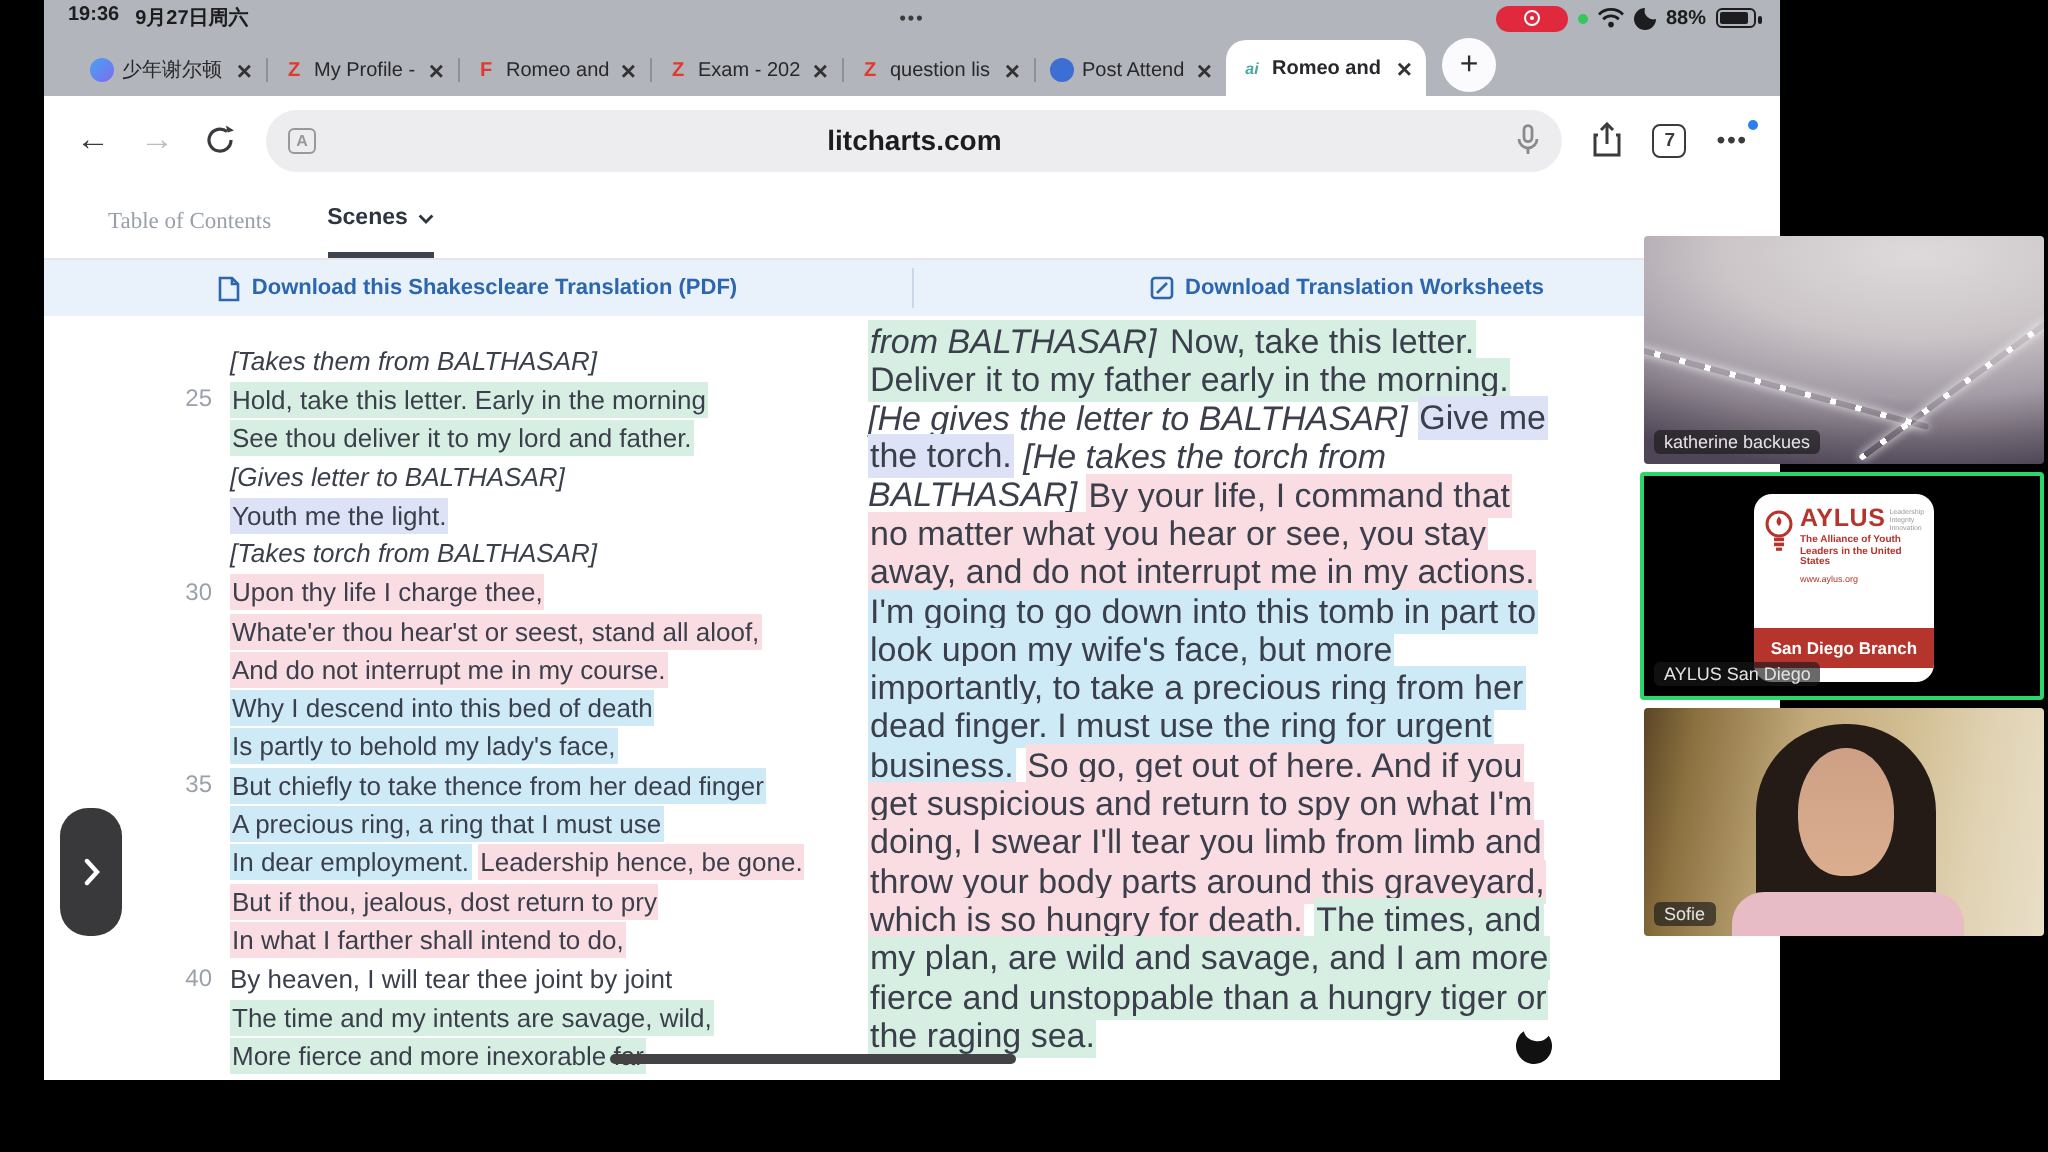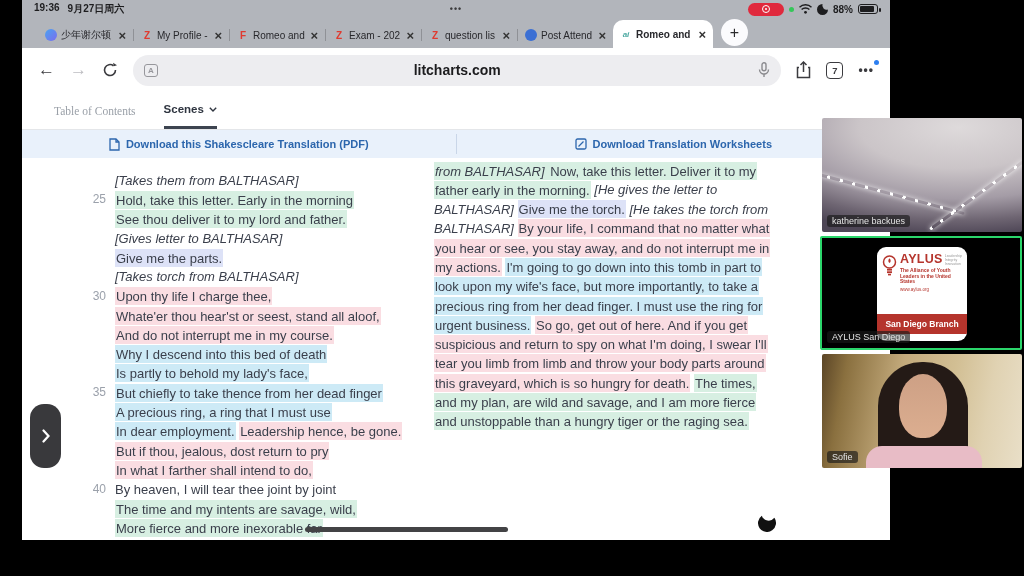--- a/index.html
+++ b/index.html
@@ -63,21 +63,21 @@
   .dlbar { height:28px; background:#e9f1fb; display:flex; font-size:11px; font-weight:bold; color:#2c66ad; }
   .dlcell { flex:1; display:flex; align-items:center; justify-content:center; gap:6px; }
   .dldiv { width:1px; background:#c9d6e8; margin:4px 0; }
 
   
   .content { position:relative; height:382px; background:#fff; overflow:hidden; }
   .orig { position:absolute; left:58px; top:3px;margin-top:10px; }
   .vline { display:flex; }
   .vnum { width:26px; text-align:right; margin-right:9px; color:#9ba1ab; font-size:12px; line-height:19.3px; }
   .vtext { font-size:13px; line-height:19.3px; color:#3a3f4b; white-space:nowrap; }
-  .trans { position:absolute; left:412px; top:3px; width:344px; font-size:13px; line-height:19.3px; color:#3a3f4b; }
+  .trans { position:absolute; left:412px; top:3px; width:344px; font-size:17px; line-height:19.3px; color:#3a3f4b; }
   .hl-mint { background:#d7efe2; } .hl-pink { background:#fadde2; }
   .hl-blue { background:#cdeaf6; } .hl-lav { background:#dde2f7; }
   .hl-mint,.hl-pink,.hl-blue,.hl-lav { padding:1.5px 1px; -webkit-box-decoration-break:clone; box-decoration-break:clone; }
   .ital { font-style:italic; }
 
   .scrollbar-h { position:absolute; left:283px; top:369px; width:203px; height:5px; background:#434345; border-radius:3px; }
   .moon-toggle { position:absolute; left:736px; top:356px; }
   .edge-toggle { position:absolute; left:8px; top:404px; width:31px; height:64px; background:#39393c; border-radius:14px;
                  display:flex; align-items:center; justify-content:center; z-index:5; }
 
@@ -253,21 +253,21 @@
           <div class="vline">
             <span class="vnum"></span>
             <span class="vtext"><span class="hl-mint">See thou deliver it to my lord and father.</span></span>
           </div>
           <div class="vline">
             <span class="vnum"></span>
             <span class="vtext"><span class=" ital">[Gives letter to BALTHASAR]</span></span>
           </div>
           <div class="vline">
             <span class="vnum"></span>
-            <span class="vtext"><span class="hl-lav">Give me the parts.</span></span>
+            <span class="vtext"><span class="hl-lav">Youth me the light.</span></span>
           </div>
           <div class="vline">
             <span class="vnum"></span>
             <span class="vtext"><span class=" ital">[Takes torch from BALTHASAR]</span></span>
           </div>
           <div class="vline">
             <span class="vnum">30</span>
             <span class="vtext"><span class="hl-pink">Upon thy life I charge thee,</span></span>
           </div>
           <div class="vline">

